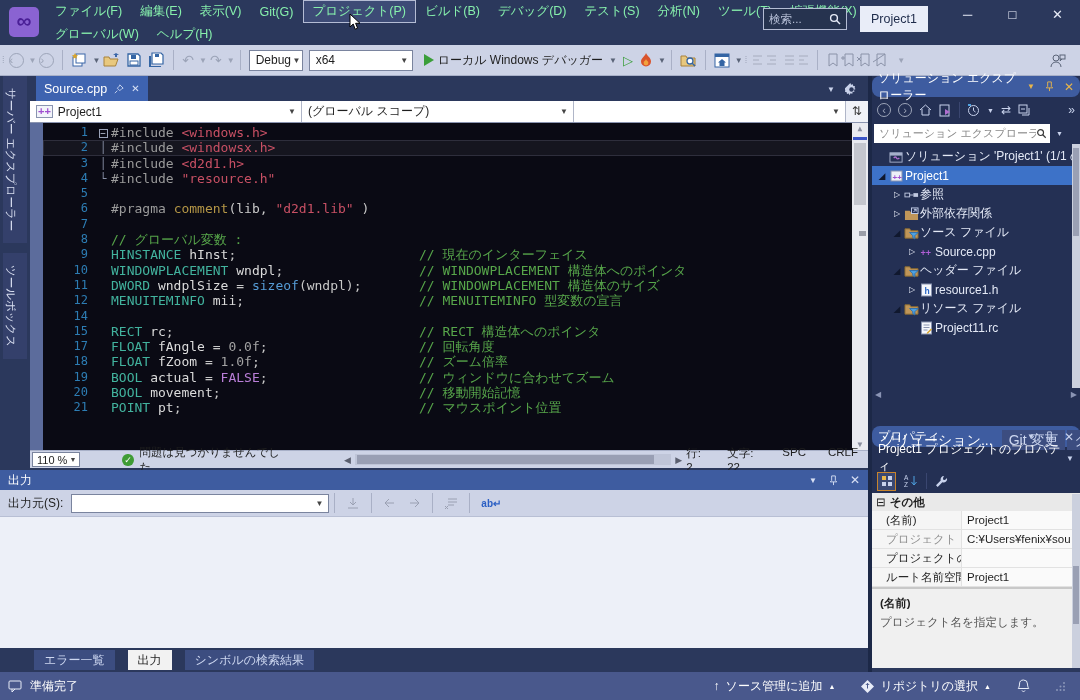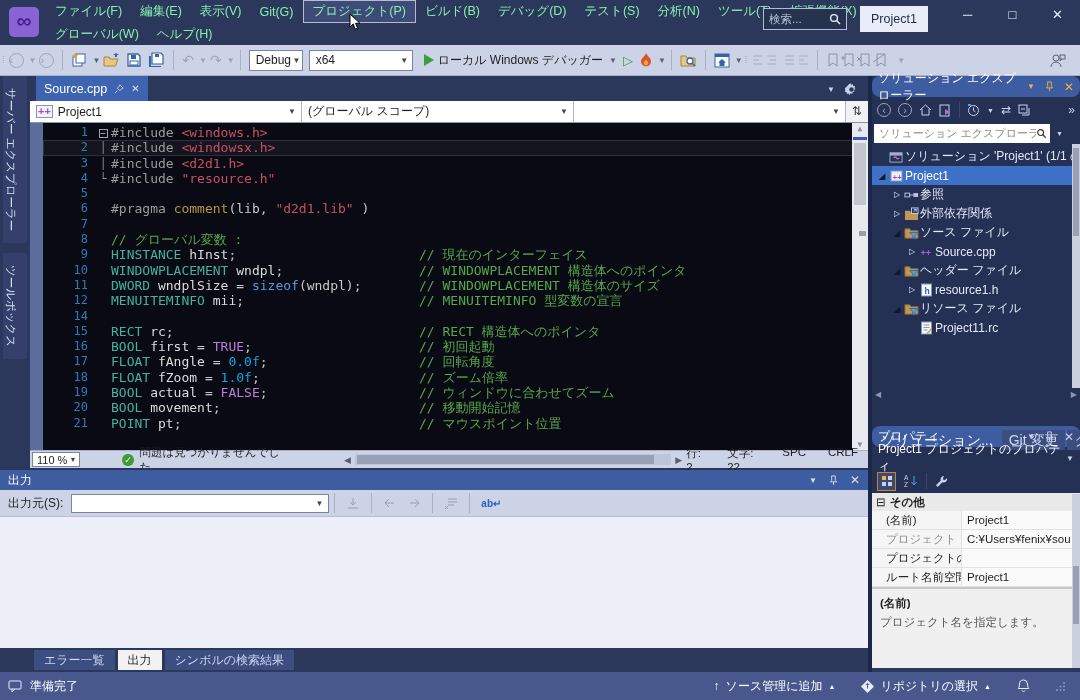--- a/index.html
+++ b/index.html
@@ -63,21 +63,21 @@
               font-family:"DejaVu Sans Mono",monospace; font-size:13px; }
   .gstrip { position:absolute; left:0; top:0; bottom:0; width:13px; background:#5C6C9C; }
   .cl { height:15.3px; line-height:15.3px; display:flex; margin-left:13px; white-space:pre; }
   .cl.cur { background:#15151F; outline:1px solid #2E2E3C; outline-offset:-1px; }
   .ln { width:52px; padding-right:7px; text-align:right; color:#2D7DB4; flex:none; font-size:12px; }
   .fold { width:16px; flex:none; color:#8A92A8; text-align:center; font-size:11px; }
   .foldbox { display:inline-block; width:9px; height:9px; border:1px solid #9AA2B8; line-height:7px; font-size:9px; color:#C8D0E4; margin-top:2px; }
   .codetx { position:relative; flex:1; color:#C8C8C8; }
   .cmtcol { position:absolute; left:308px; top:0; }
   .tk-pre{color:#9B9B9B}.tk-str{color:#C85064}.tk-com{color:#57A64A}.tk-typ{color:#42B39E}
-  .tk-var{color:#DCDCDC}.tk-kw{color:#569CD6}.tk-lit{color:#B97ED7}.tk-num{color:#0ea5e9}.tk-fn{color:#B49646}.tk-pl{color:#C8C8C8}
+  .tk-var{color:#DCDCDC}.tk-kw{color:#569CD6}.tk-lit{color:#B97ED7}.tk-num{color:#a3a3a3}.tk-fn{color:#B49646}.tk-pl{color:#C8C8C8}
   .vscroll { position:absolute; right:0; top:0; bottom:0; width:16px; background:#E9EAF0; }
   .vsa { position:absolute; left:0; width:16px; text-align:center; color:#8A8E9E; font-size:8px; }
   .vmark-caret { position:absolute; left:1px; right:1px; top:14px; height:3px; background:#3C55C8; }
   .vthumb { position:absolute; left:2px; right:2px; top:20px; height:62px; background:#C4C6CE; }
   .vmark2 { position:absolute; right:2px; top:108px; width:7px; height:5px; background:#9A9DA8; }
   .estatus { position:absolute; left:0; right:0; bottom:0; height:18px; background:#CDD3E6; border-top:1px solid #A8B0C8;
              display:flex; align-items:center; color:#1E1E1E; font-size:11.5px; }
   .zoombox { width:52px; height:15px; background:#FFF; border:1px solid #7A849E; margin-left:2px;
              display:flex; align-items:center; padding-left:4px; font-size:11px; }
   .zoombox .ca { margin-left:auto; font-size:7px; color:#444; padding-right:3px; }
@@ -92,21 +92,21 @@
   
   .bottompanel { position:absolute; left:0; top:470px; width:868px; height:178px; background:#EDF0F8; }
   .ptitle { height:20px; background:#3E5CA0; color:#FFF; display:flex; align-items:center; padding:0 8px; }
   .ptitle .ticons { margin-left:auto; display:flex; gap:11px; align-items:center; color:#D8E0F4; }
   .ptools { height:27px; background:#CDD3E6; border-bottom:1px solid #B8BFD4; display:flex; align-items:center; color:#1E1E1E; }
   .ocombo { width:258px; height:19px; background:#FFF; border:1px solid #7A849E; margin-left:8px; display:flex; align-items:center; }
   .ocombo .ca { margin-left:auto; font-size:8px; color:#444; padding-right:5px; }
   .oico { color:#9AA0B2; font-size:12px; margin:0 6px; }
   .wrapico { color:#2B5FC4; font-size:10px; font-weight:bold; margin:0 6px; }
   .bottomtabs { position:absolute; left:0; top:648px; width:868px; height:24px; background:#2B385C;
-                display:flex; align-items:flex-start; padding:2px 0 0 34px; gap:3px; }
+                display:flex; align-items:flex-start; padding:2px 0 0 34px; gap:13px; }
   .btab { height:20px; line-height:20px; padding:0 10px; font-size:12px; background:#3C4D80; color:#CDD7F0; }
   .btab.act { background:#F2F2F2; color:#1E1E1E; }
 
   
   .vsplit { position:absolute; left:868px; top:76px; width:4px; height:596px; background:#1C2847; }
   .rightcol { position:absolute; left:872px; top:76px; width:208px; height:592px; background:#243054; }
   .setitle { height:21px; background:#3E5CA0; display:flex; align-items:center; padding:0 6px; color:#FFF;border-radius:8px; }
   .setitle .ticons { margin-left:auto; display:flex; gap:9px; align-items:center; color:#E8B54A; }
   .setools { height:26px; display:flex; align-items:center; gap:7px; padding:0 5px; color:#C8D2EC; }
   .ssep { width:1px; height:16px; background:#3A4670; }
@@ -361,21 +361,20 @@
           <div class="cl"><span class="ln">5</span><span class="fold"></span><span class="codetx"></span></div>
           <div class="cl"><span class="ln">6</span><span class="fold"></span><span class="codetx"><span class="tk-pre">#pragma </span><span class="tk-fn">comment</span><span class="tk-pl">(lib, </span><span class="tk-str">"d2d1.lib"</span><span class="tk-pl"> )</span></span></div>
           <div class="cl"><span class="ln">7</span><span class="fold"></span><span class="codetx"></span></div>
           <div class="cl"><span class="ln">8</span><span class="fold"></span><span class="codetx"><span class="tk-com">// グローバル変数 :</span></span></div>
           <div class="cl"><span class="ln">9</span><span class="fold"></span><span class="codetx"><span class="tk-typ">HINSTANCE</span><span class="tk-pl"> </span><span class="tk-var">hInst</span><span class="tk-pl">;</span><span class="cmtcol tk-com">// 現在のインターフェイス</span></span></div>
           <div class="cl"><span class="ln">10</span><span class="fold"></span><span class="codetx"><span class="tk-typ">WINDOWPLACEMENT</span><span class="tk-pl"> </span><span class="tk-var">wndpl</span><span class="tk-pl">;</span><span class="cmtcol tk-com">// WINDOWPLACEMENT 構造体へのポインタ</span></span></div>
           <div class="cl"><span class="ln">11</span><span class="fold"></span><span class="codetx"><span class="tk-typ">DWORD</span><span class="tk-pl"> </span><span class="tk-var">wndplSize</span><span class="tk-pl"> = </span><span class="tk-kw">sizeof</span><span class="tk-pl">(wndpl);</span><span class="cmtcol tk-com">// WINDOWPLACEMENT 構造体のサイズ</span></span></div>
           <div class="cl"><span class="ln">12</span><span class="fold"></span><span class="codetx"><span class="tk-typ">MENUITEMINFO</span><span class="tk-pl"> </span><span class="tk-var">mii</span><span class="tk-pl">;</span><span class="cmtcol tk-com">// MENUITEMINFO 型変数の宣言</span></span></div>
           <div class="cl"><span class="ln">14</span><span class="fold"></span><span class="codetx"></span></div>
           <div class="cl"><span class="ln">15</span><span class="fold"></span><span class="codetx"><span class="tk-typ">RECT</span><span class="tk-pl"> </span><span class="tk-var">rc</span><span class="tk-pl">;</span><span class="cmtcol tk-com">// RECT 構造体へのポインタ</span></span></div>
-          <div class="cl"><span class="ln">16</span><span class="fold"></span><span class="codetx"><span class="tk-typ">BOOL</span><span class="tk-pl"> </span><span class="tk-var">first</span><span class="tk-pl"> = </span><span class="tk-lit">TRUE</span><span class="tk-pl">;</span><span class="cmtcol tk-com">// 初回起動</span></span></div>
           <div class="cl"><span class="ln">17</span><span class="fold"></span><span class="codetx"><span class="tk-typ">FLOAT</span><span class="tk-pl"> </span><span class="tk-var">fAngle</span><span class="tk-pl"> = </span><span class="tk-num">0.0f</span><span class="tk-pl">;</span><span class="cmtcol tk-com">// 回転角度</span></span></div>
           <div class="cl"><span class="ln">18</span><span class="fold"></span><span class="codetx"><span class="tk-typ">FLOAT</span><span class="tk-pl"> </span><span class="tk-var">fZoom</span><span class="tk-pl"> = </span><span class="tk-num">1.0f</span><span class="tk-pl">;</span><span class="cmtcol tk-com">// ズーム倍率</span></span></div>
           <div class="cl"><span class="ln">19</span><span class="fold"></span><span class="codetx"><span class="tk-typ">BOOL</span><span class="tk-pl"> </span><span class="tk-var">actual</span><span class="tk-pl"> = </span><span class="tk-lit">FALSE</span><span class="tk-pl">;</span><span class="cmtcol tk-com">// ウィンドウに合わせてズーム</span></span></div>
           <div class="cl"><span class="ln">20</span><span class="fold"></span><span class="codetx"><span class="tk-typ">BOOL</span><span class="tk-pl"> </span><span class="tk-var">movement</span><span class="tk-pl">;</span><span class="cmtcol tk-com">// 移動開始記憶</span></span></div>
           <div class="cl"><span class="ln">21</span><span class="fold"></span><span class="codetx"><span class="tk-typ">POINT</span><span class="tk-pl"> </span><span class="tk-var">pt</span><span class="tk-pl">;</span><span class="cmtcol tk-com">// マウスポイント位置</span></span></div>
         </div>
       <div class="vscroll">
         <span class="vsa" style="top:1px">▲</span>
         <div class="vmark-caret"></div>
         <div class="vthumb"></div>

